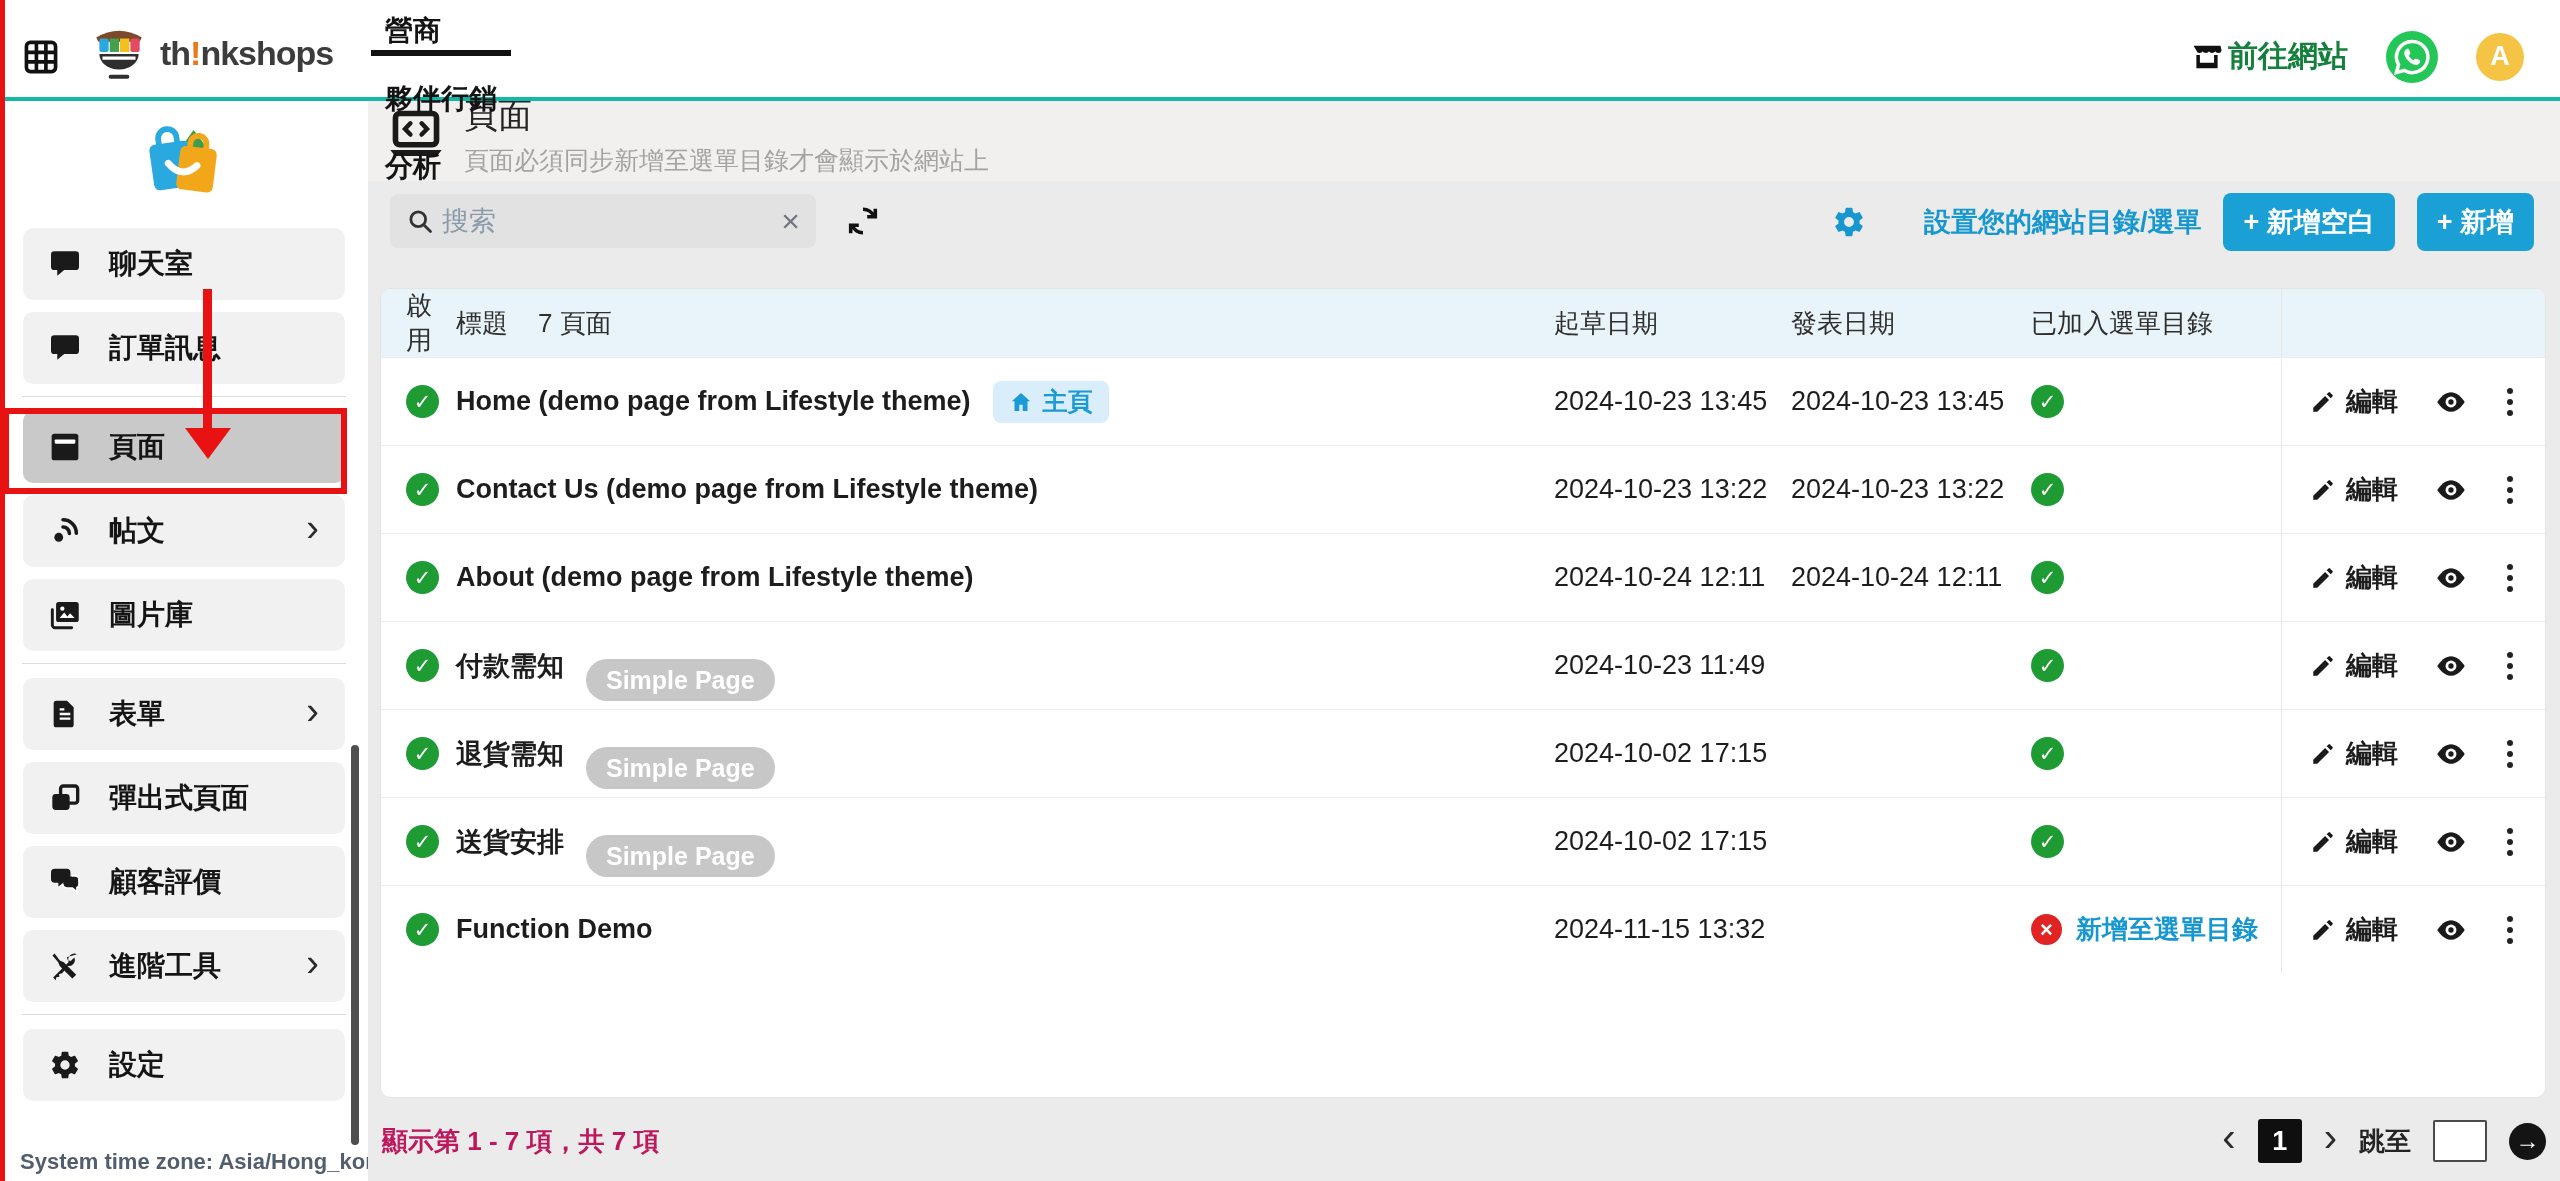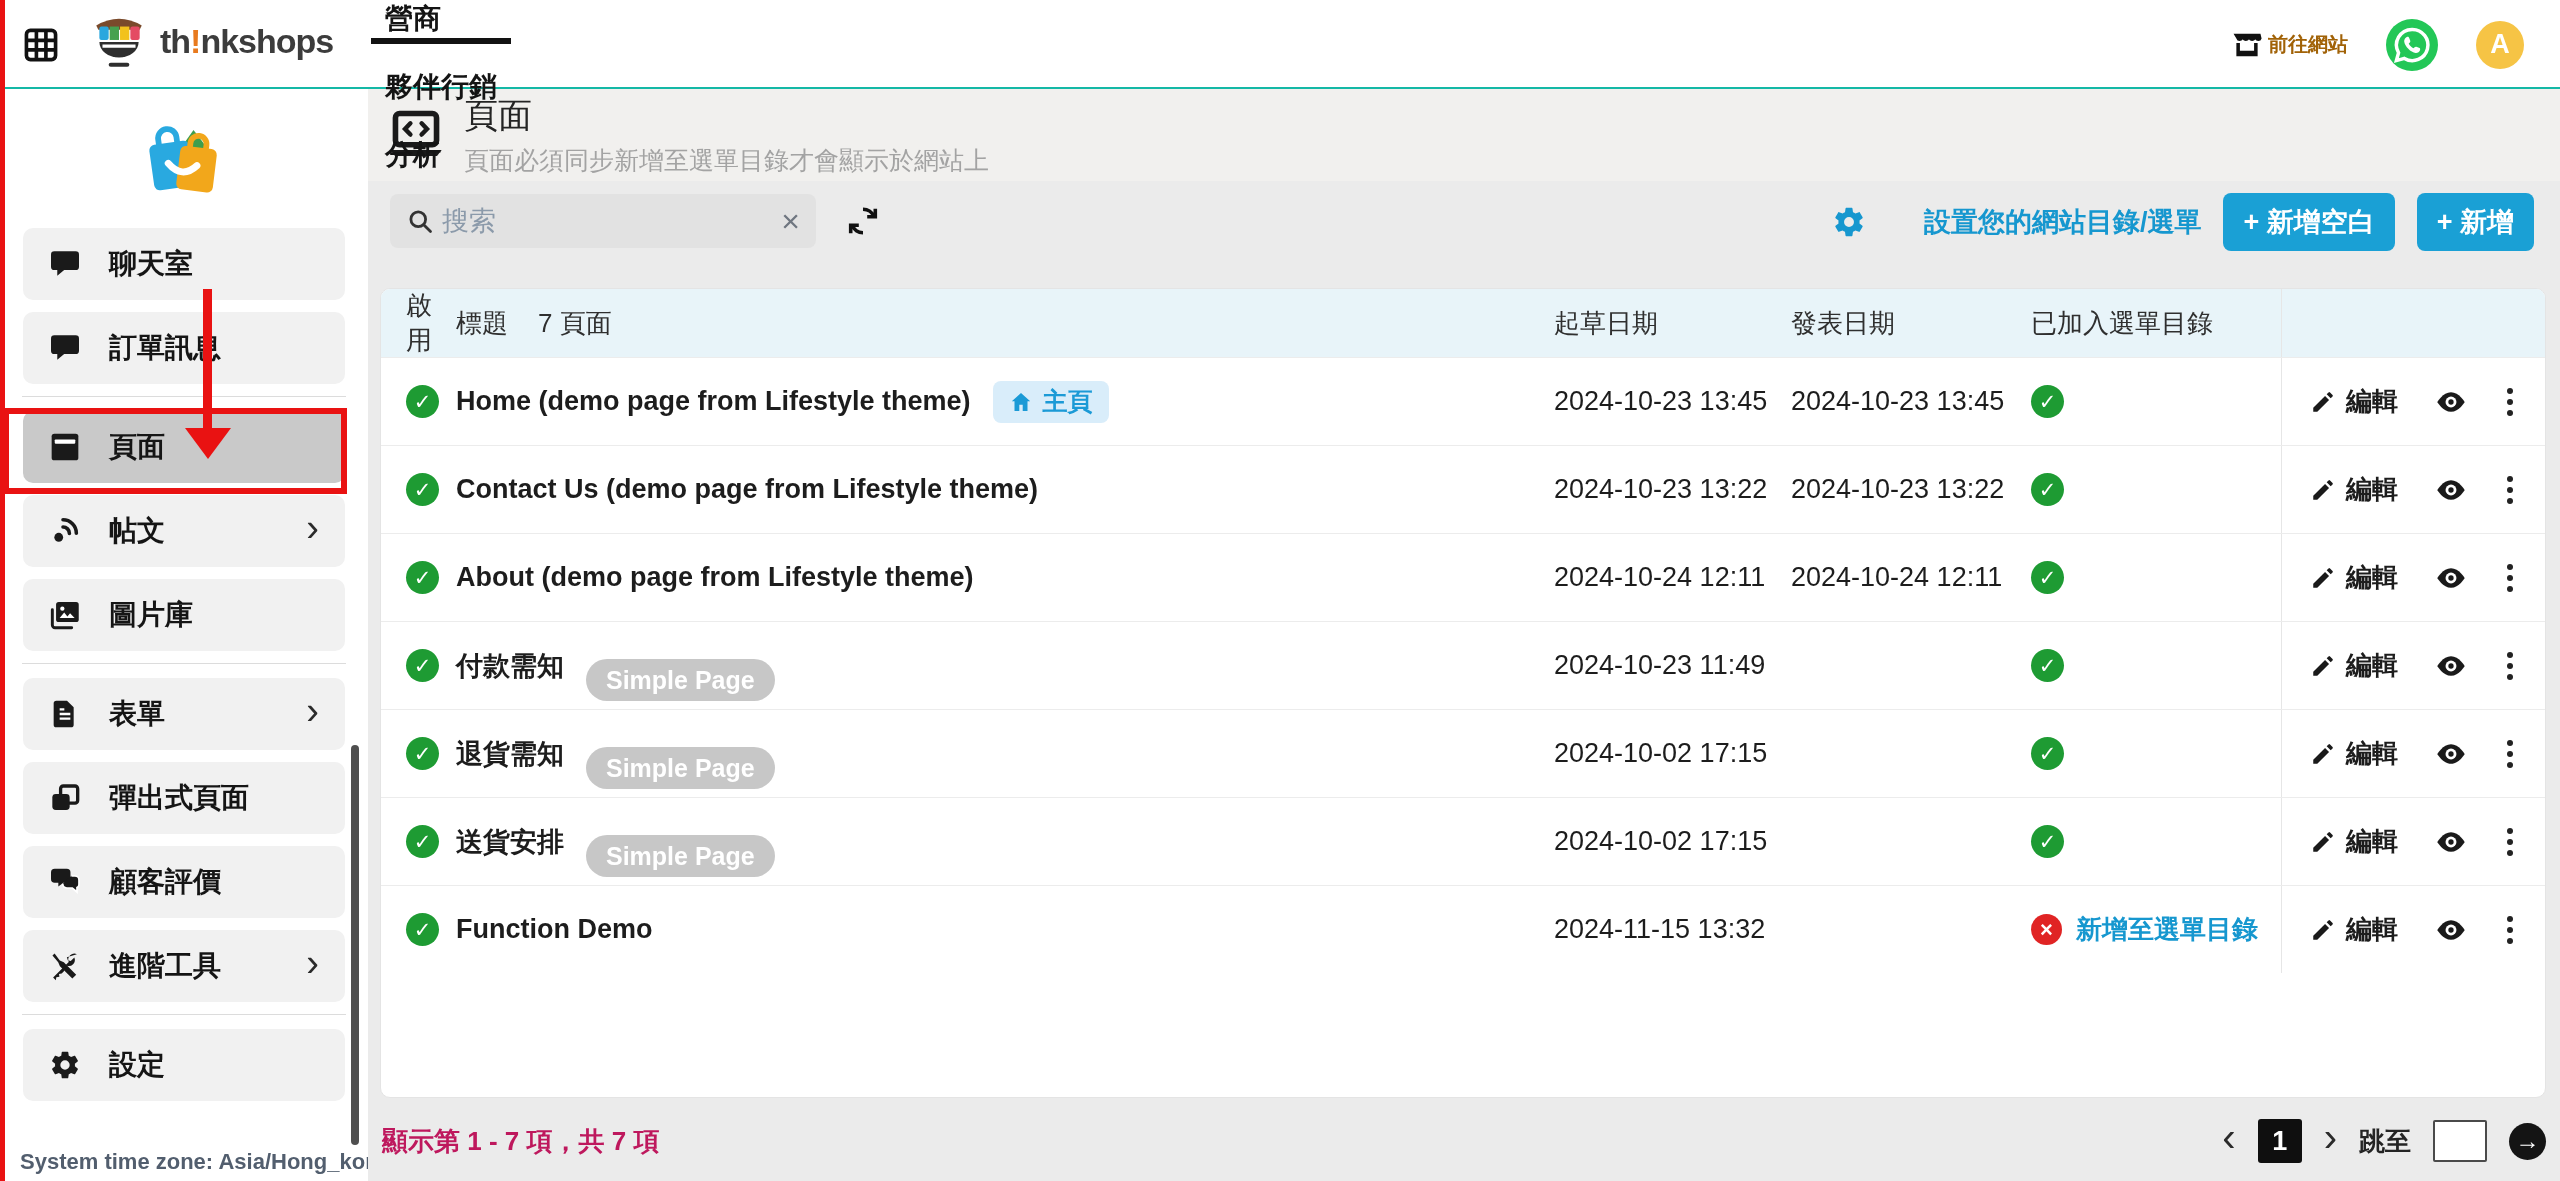--- a/index.html
+++ b/index.html
@@ -4,33 +4,33 @@
 <style>
   * { margin:0; padding:0; box-sizing:border-box; }
   html,body { width:2560px; height:1181px; }
   body {
     position:relative; overflow:hidden; background:#fff;
     font-family:"Liberation Sans","DejaVu Sans",sans-serif; color:#1d1d1d;
   }
   svg { display:block; }
 
   
-  .topbar { position:absolute; top:0; left:0; width:2560px; height:89px;
-    background:#fff; border-bottom:2px solid #14b8a6; z-index:5;text-align:right; }
+  .topbar { position:absolute; top:12px; left:0; width:2560px; height:89px;
+    background:#fff; border-bottom:4px solid #14b8a6; z-index:5;text-align:right; }
   .grid-btn { position:absolute; left:22px; top:26px; width:38px; height:38px; }
   .brand { position:absolute; left:88px; top:12px; display:flex; align-items:center; gap:10px; }
   .brand-logo { width:62px; height:58px; }
   .brand-text { font-size:34px; font-weight:700; color:#3c3c3c; letter-spacing:-1px; }
   .brand-bang { color:#e87a1e; }
   .topnav { position:absolute; left:371px; top:0; height:89px; display:flex; gap:24px;flex-direction:column; }
   .topnav .tab { display:flex; align-items:center; padding:0 14px; font-size:28px; font-weight:700;
     color:#141414; border-bottom:6px solid transparent; cursor:pointer; }
   .topnav .tab.active { border-bottom-color:#121212; }
   .topbar-right { position:absolute; right:36px; top:0; height:89px; display:flex; align-items:center; gap:38px; }
-  .visit { display:flex; align-items:center; gap:4px; font-size:20px; font-weight:700; color:#a16207; cursor:pointer; }
+  .visit { display:flex; align-items:center; gap:4px; font-size:30px; font-weight:700; color:#15803d; cursor:pointer; }
   .visit svg { width:34px; height:34px; }
   .wa-btn { width:52px; height:52px; }
   .avatar { width:48px; height:48px; border-radius:50%; background:#f6c445; color:#fff;
     font-size:27px; font-weight:700; display:flex; align-items:center; justify-content:center; }
 
   
   .sidebar { position:absolute; top:89px; left:0; width:368px; height:1092px; background:#fff; }
   .side-logo { position:absolute; top:26px; left:136px; width:92px; height:92px; }
   .side-menu { position:absolute; top:139px; left:0; width:100%; }
   .side-item { margin:0 auto 12px; width:322px; height:72px; border-radius:10px; background:#f1f1f1;

